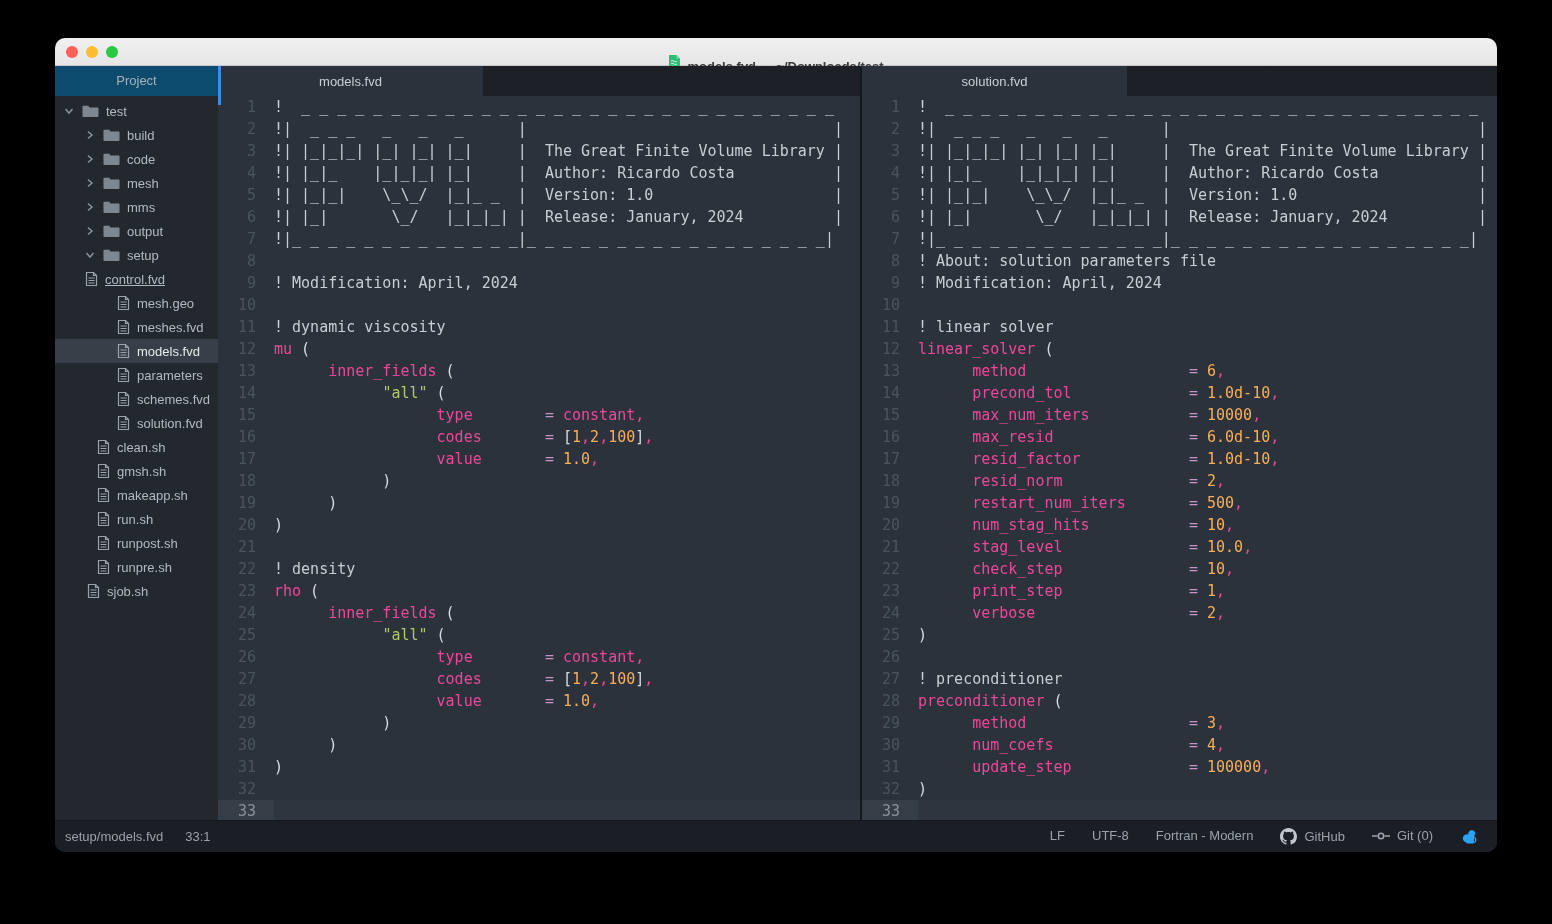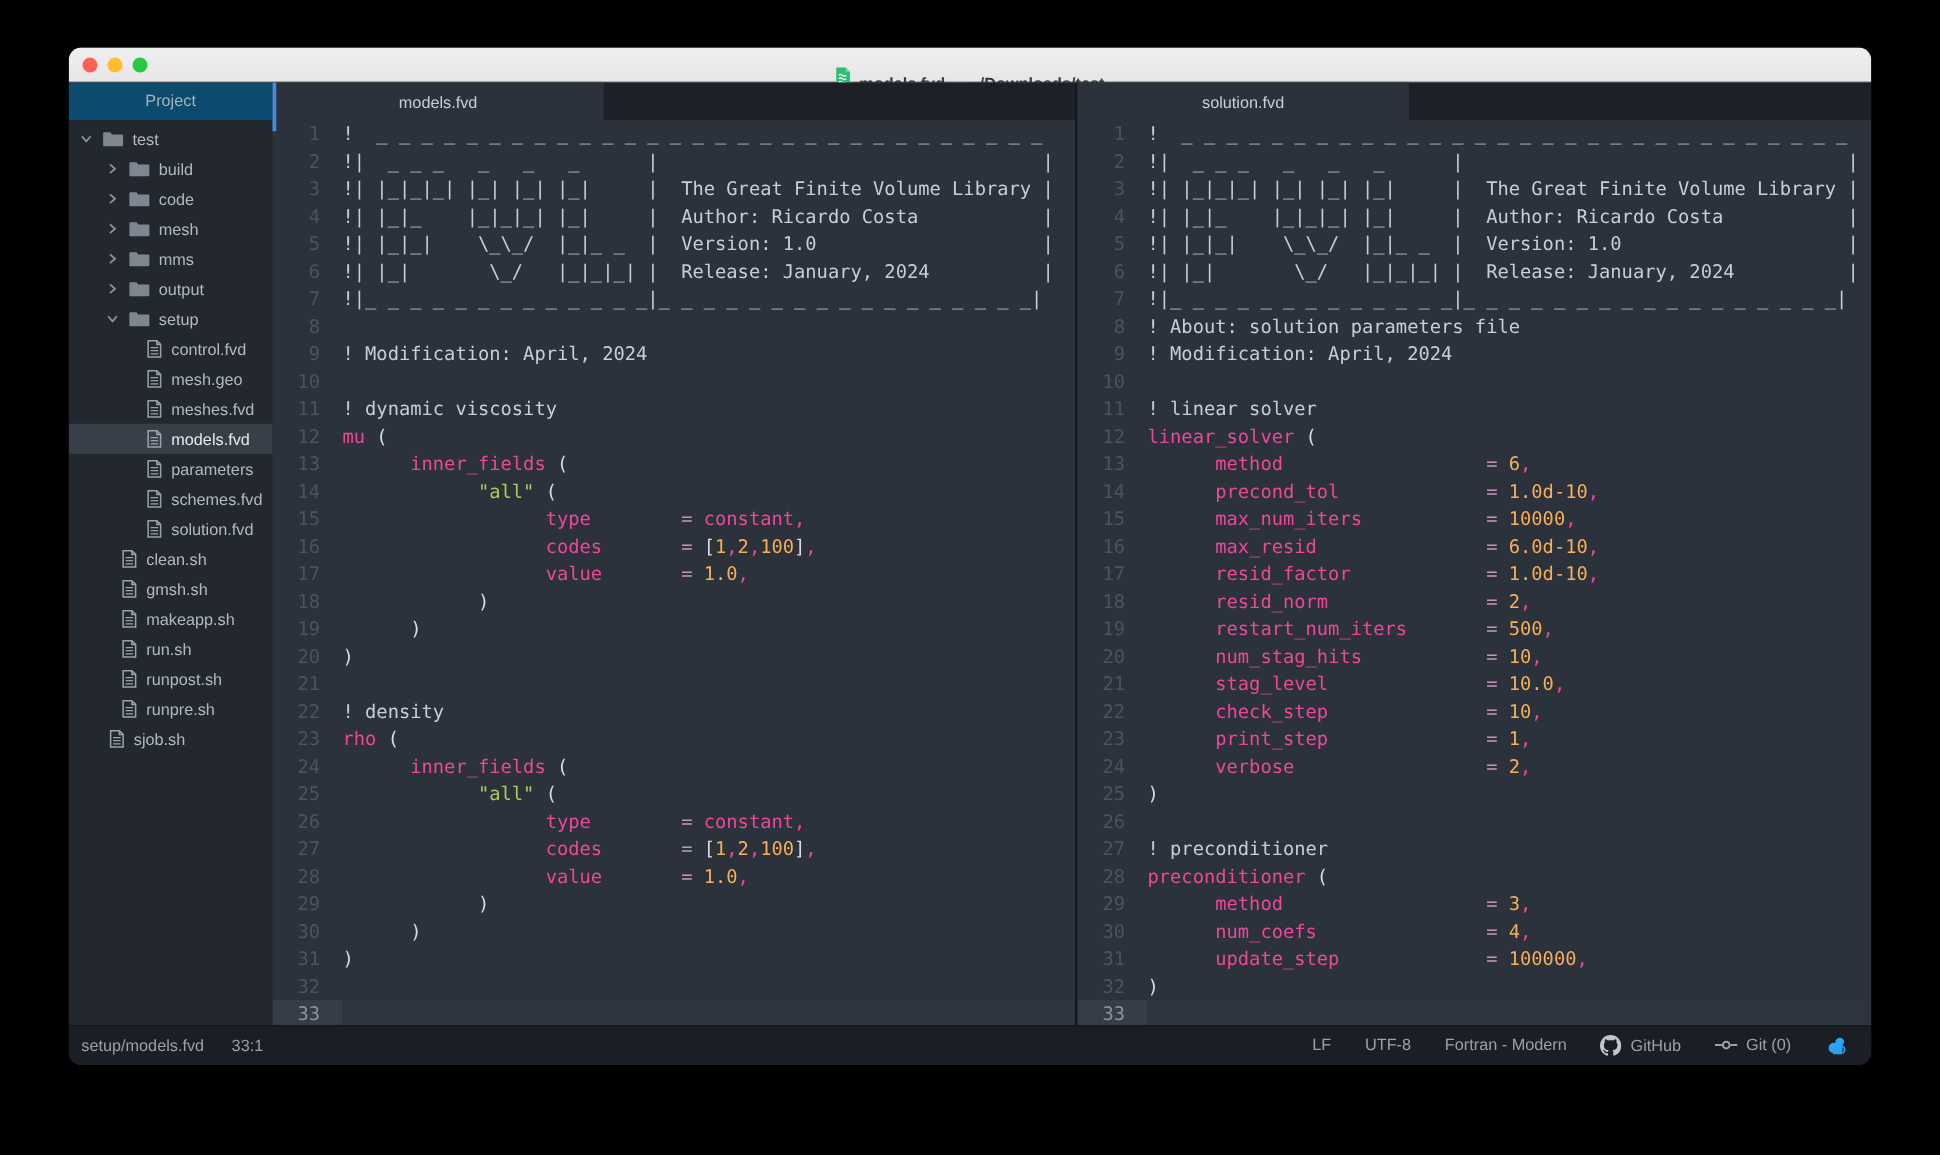--- a/index.html
+++ b/index.html
@@ -162,21 +162,21 @@
                 <path d="M4 2.5 8 6l-4 3.5" fill="none" stroke="#8a929b" stroke-width="1.5"></path>
               </svg>
             </span>
             <span style="display:inline-flex">
               <svg width="17" height="14" viewBox="0 0 17 14">
                 <path d="M.5 3.2V12c0 .6.4 1 1 1h14c.6 0 1-.4 1-1V4.6c0-.6-.4-1-1-1H7.6L6.2 1.8H1.5c-.6 0-1 .4-1 1z" fill="#7e868f"></path>
               </svg>
             </span>
             <span>setup</span>
           </div>
-          <div class="srow" style="padding-left: 62px;">
+          <div class="srow" style="padding-left: 30px; text-decoration: underline;">
             <span style="display:inline-flex">
               <svg width="13" height="16" viewBox="0 0 13 16">
                 <path d="M1.5 1.5h7l3 3v10h-10z" fill="none" stroke="#9aa2ab" stroke-width="1.2"></path>
                 <path d="M8.5 1.5v3h3" fill="none" stroke="#9aa2ab" stroke-width="1.2"></path>
                 <path d="M3.5 7h6M3.5 9.5h6M3.5 12h6" stroke="#9aa2ab" stroke-width="1"></path>
               </svg>
             </span>
             <span>control.fvd</span>
           </div>
           <div class="srow" style="padding-left: 62px;">

